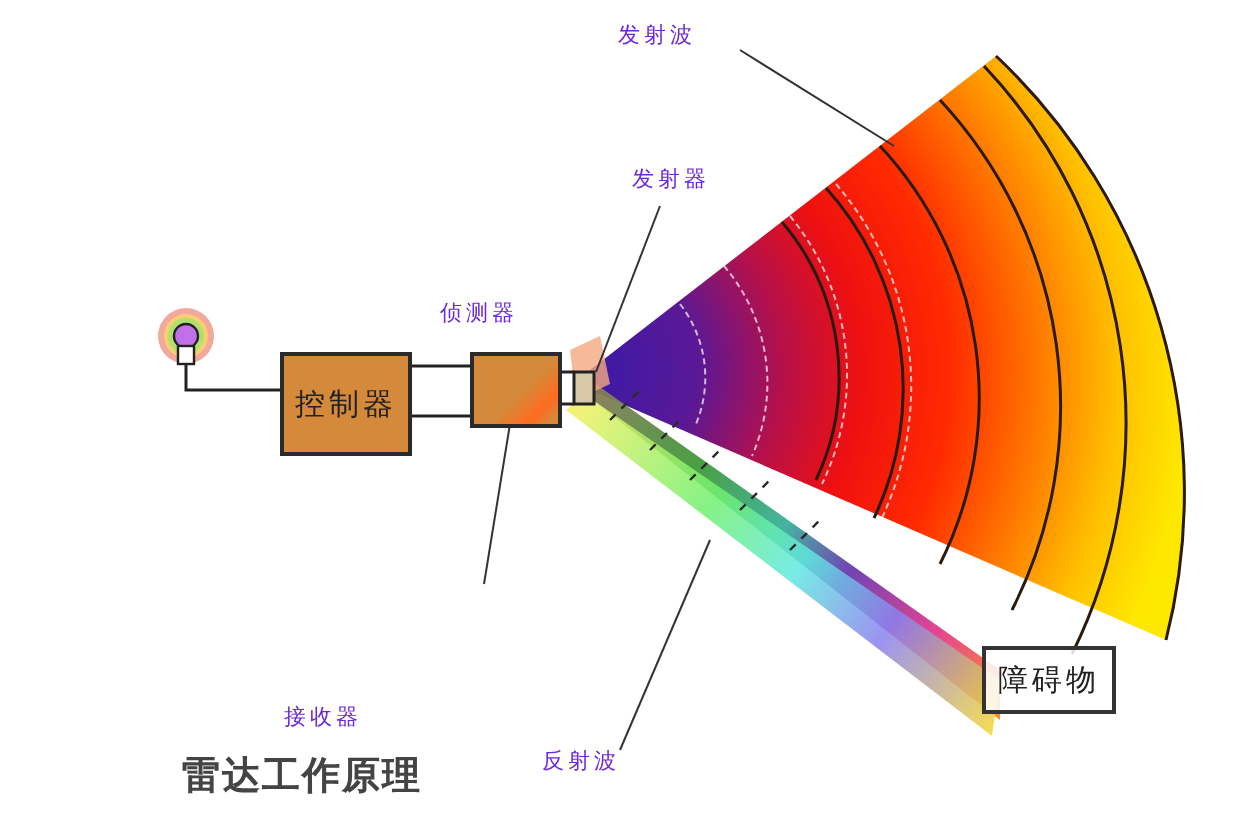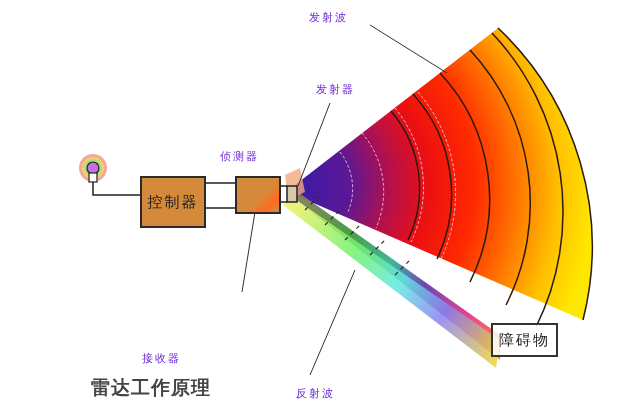--- a/index.html
+++ b/index.html
@@ -107,17 +107,17 @@
 
   <div class="box" style="left:140px;top:176px;width:66px;height:52px;">
     <div class="box-text">控制器</div>
   </div>
   <div class="box" style="left:235px;top:176px;width:46px;height:38px;background:linear-gradient(135deg,#d48a3a 55%,#ff6a20 80%,#d48a3a 95%);"></div>
 
   <div class="lbl" style="left:309px;top:12px;">发射波</div>
   <div class="lbl" style="left:316px;top:84px;">发射器</div>
   <div class="lbl" style="left:220px;top:151px;">侦测器</div>
   <div class="lbl" style="left:142px;top:305px;margin-top:48px;">接收器</div>
-  <div class="lbl" style="left:296px;top:375px;margin-top:13px;">反射波</div>
+  <div class="lbl" style="left:271px;top:375px;">反射波</div>
   <div class="title" style="left:55px;top:375px;margin-left:36px;">雷达工作原理</div>
 
   <div class="obstacle" style="left:491px;top:323px;width:67px;height:34px;">障碍物</div>
 </div>
 
 </body></html>

